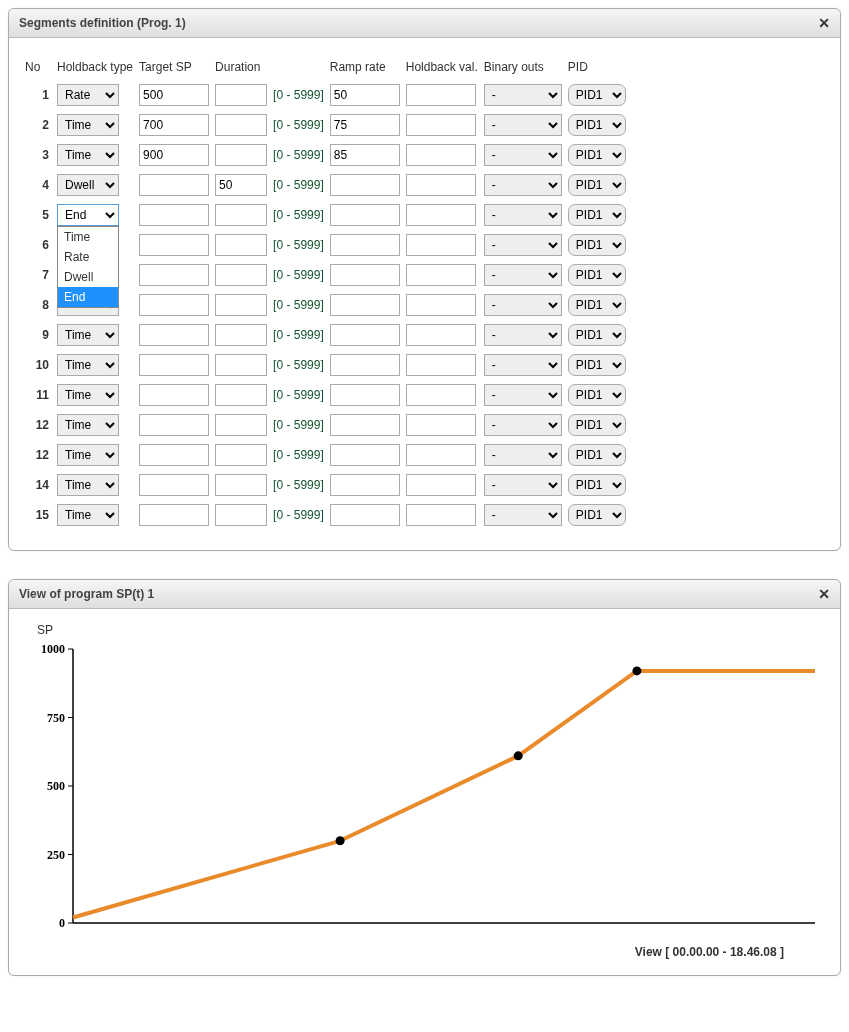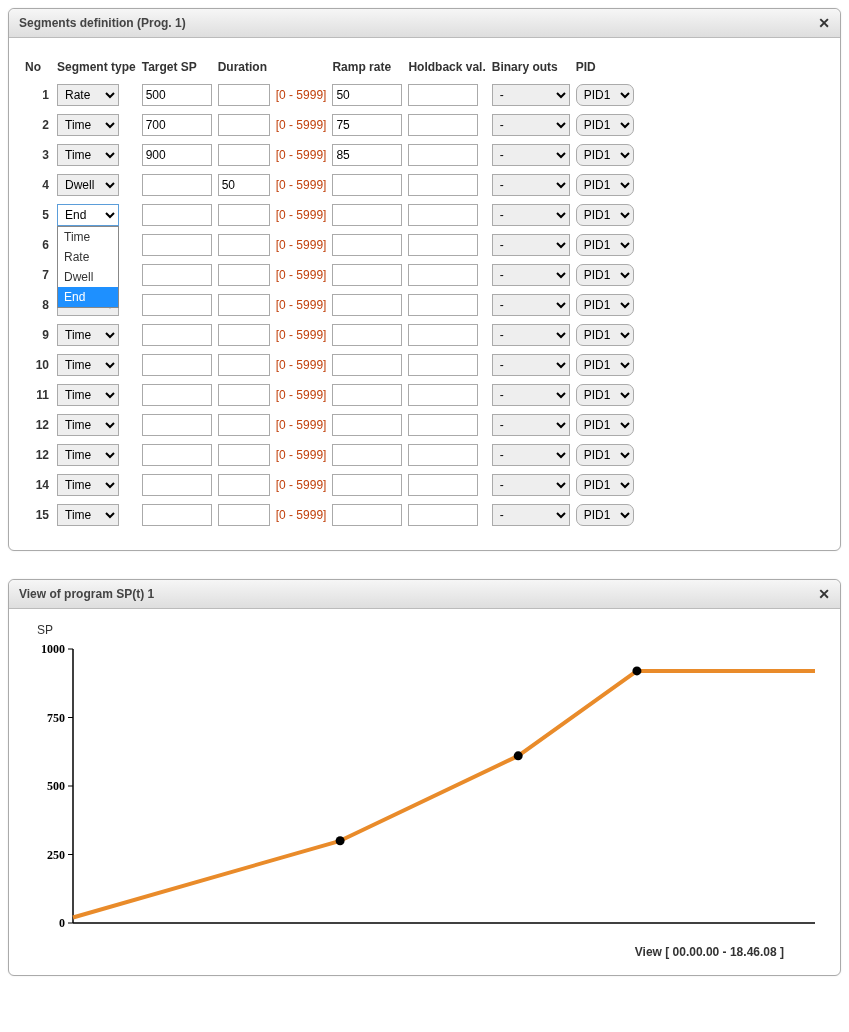--- a/index.html
+++ b/index.html
@@ -36,21 +36,21 @@
     color: #333;
   }
   .panel-body {
     padding: 14px 16px 16px 16px;
   }
   table.segments {
     border-collapse: separate;
     border-spacing: 0 8px;
   }
   table.segments th {
-    font-weight: bold;
+    font-weight: normal;
     text-align: left;
     padding: 0 6px 2px 0;
     color: #333;
     white-space: nowrap;
   }
   table.segments td {
     padding: 0 6px 0 0;
     vertical-align: middle;
     white-space: nowrap;
   }
@@ -66,21 +66,21 @@
     border: 1px solid #aaa;
     background: #fff;
     padding: 2px 3px;
     box-sizing: border-box;
     height: 22px;
   }
   .seg-type { width: 62px; background: #eee; }
   .seg-type-open { width: 62px; background: #fff; border: 1px solid #5b9dd9; }
   .tsp { width: 70px; }
   .dur { width: 52px; }
-  .dur-range { padding: 0 4px; color:#c2410c; }
+  .dur-range { padding: 0 4px; color:#14532d; }
   .ramp { width: 70px; }
   .hold { width: 70px; }
   .bout { width: 78px; background:#eee; }
   .pid  { width: 58px; background:#eee;border-radius:7px; }
   .btn-row { text-align: right; padding-right: 250px; margin-top: 6px; }
   button.btn {
     font-family: Verdana, Arial, sans-serif;
     font-size: 12px;
     background: linear-gradient(to bottom, #f8f8f8, #e4e4e4);
     border: 1px solid #aaa;
@@ -122,21 +122,21 @@
 <div class="panel">
   <div class="panel-header">
     <span>Segments definition (Prog. 1)</span>
     <span class="close-x">✕</span>
   </div>
   <div class="panel-body">
     <table class="segments">
       <thead>
         <tr>
           <th class="no-col">No</th>
-          <th>Segment type</th>
+          <th>Holdback type</th>
           <th>Target SP</th>
           <th colspan="2">Duration</th>
           <th>Ramp rate</th>
           <th>Holdback val.</th>
           <th>Binary outs</th>
           <th>PID</th>
         </tr>
       </thead>
       <tbody id="seg-body">
           <tr>

